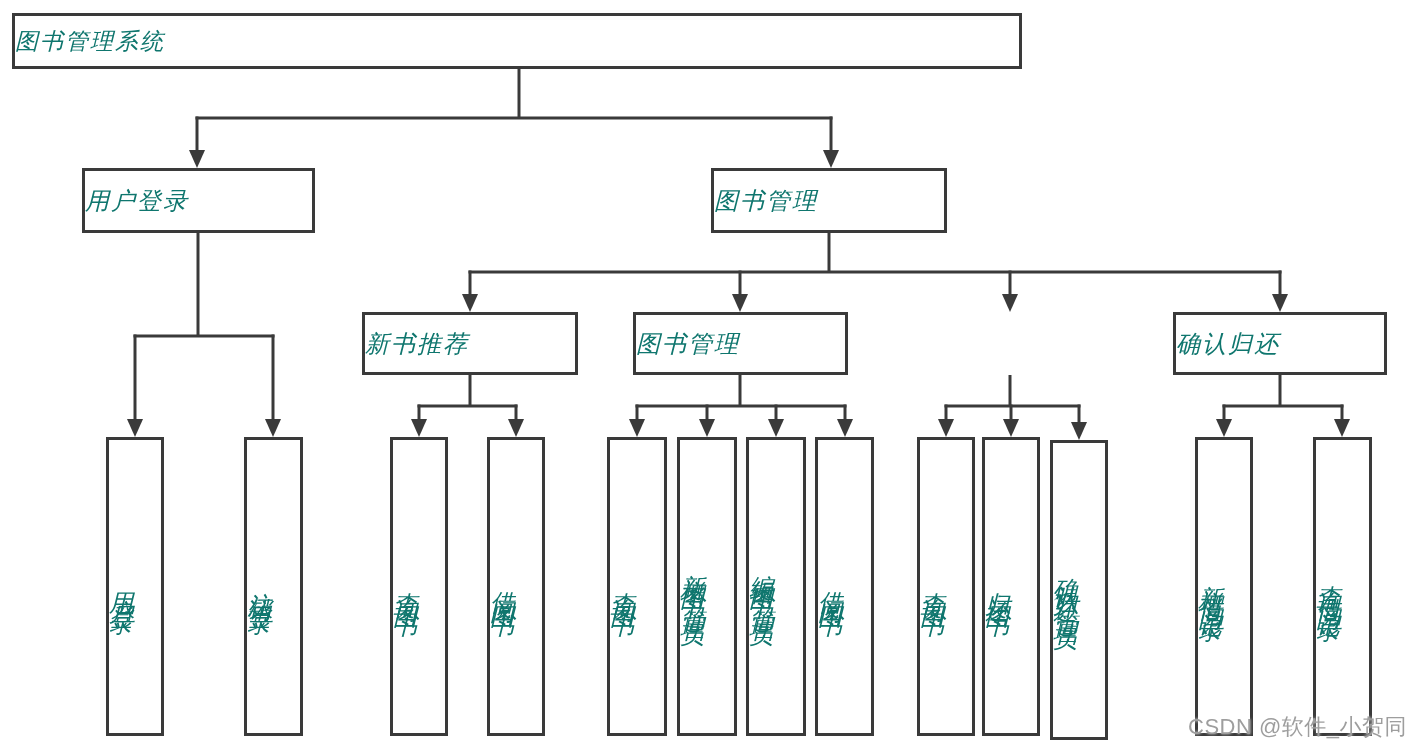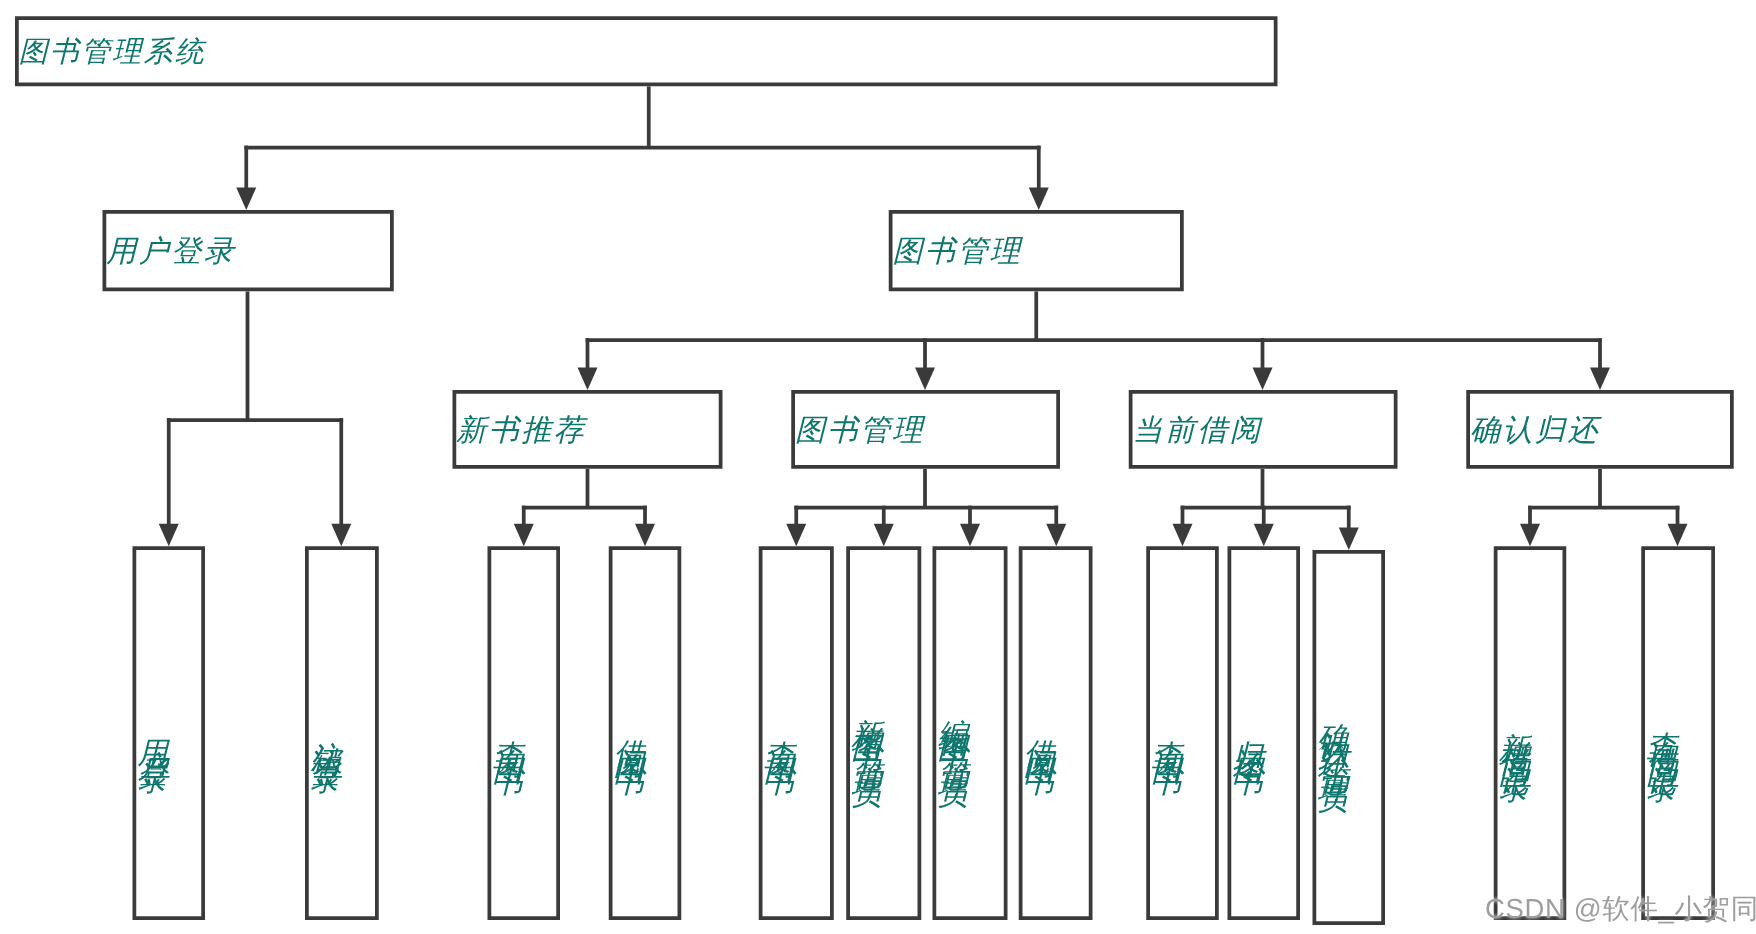--- a/index.html
+++ b/index.html
@@ -160,23 +160,20 @@
   <div class="box h" style="left:362px;top:312px;width:216px;height:63px">
     <span>新书推荐</span>
   </div>
 
   <div class="box h" style="left:711px;top:168px;width:236px;height:65px">
     <span>图书管理</span>
   </div>
   <div class="box h" style="left:633px;top:312px;width:215px;height:63px">
     <span>图书管理</span>
   </div>
-  <div class="box h" style="left:903px;top:312px;width:215px;height:63px">
-    <span>当前借阅</span>
-  </div>
   <div class="box h" style="left:1173px;top:312px;width:214px;height:63px">
     <span>确认归还</span>
   </div>
 
   <div class="box v" style="left:106px;top:437px;width:58px;height:299px">
     <span>用户登录</span>
   </div>
   <div class="box v" style="left:244px;top:437px;width:59px;height:299px">
     <span>注销登录</span>
   </div>

